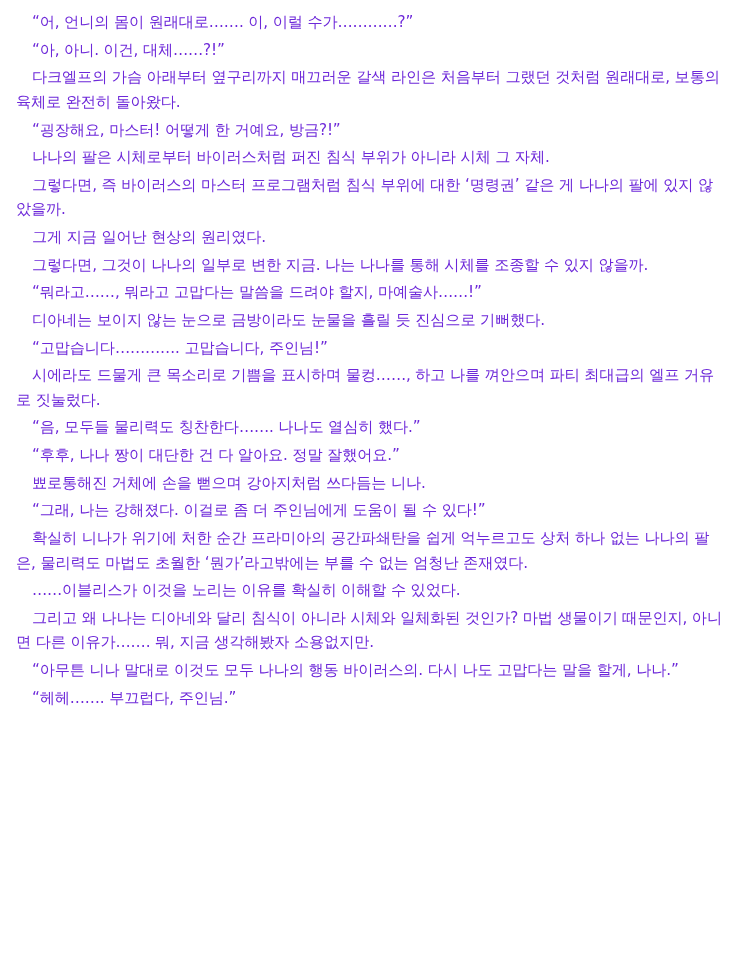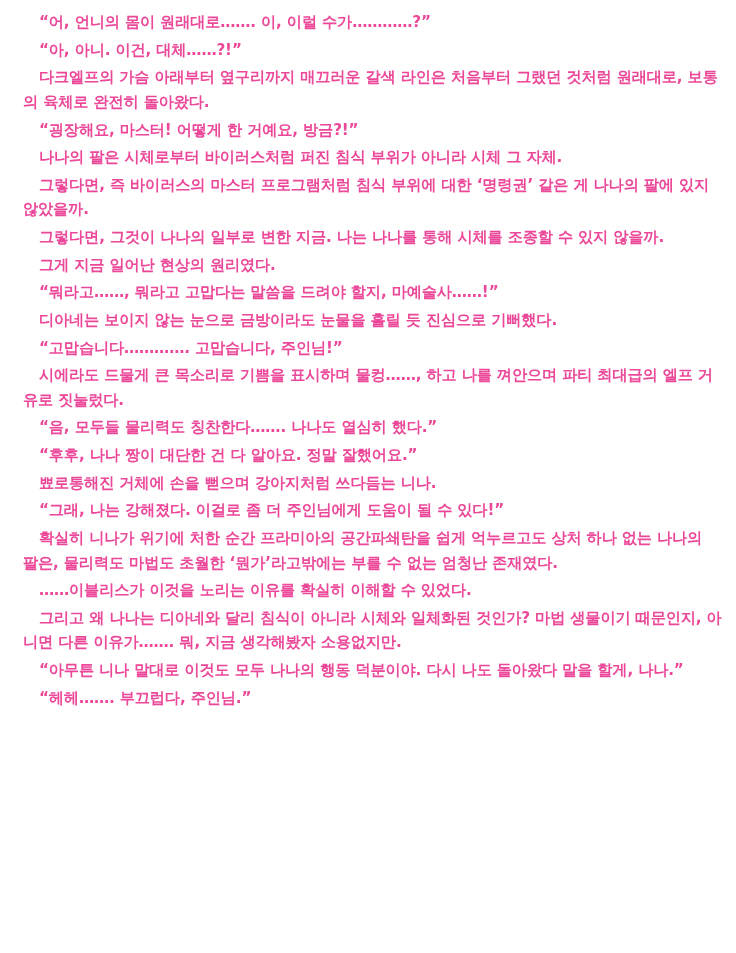--- a/index.html
+++ b/index.html
@@ -18,48 +18,47 @@
     box-sizing: border-box;
     width: 736px;
     height: 953px;
     padding: 10px 14px 10px 16px;
     background: #ffffff;
   }
   .para {
     font-size: 15.2px;
     line-height: 1.62;
     letter-spacing: -0.15px;
-    margin: 0 0 3px 7px;
+    margin: 0 0 3px 0;
     text-indent: 16px;
     word-break: break-all;
-    color: #ec4899;
-    font-weight: bold;
+    color: #6d28d9;
   }
   .para.quote {
     text-indent: 16px;
   }
 </style>
 </head>
 <body>
 
 <div id="page">
   <p class="para quote">“어, 언니의 몸이 원래대로……. 이, 이럴 수가…………?”</p>
   <p class="para quote">“아, 아니. 이건, 대체……?!”</p>
   <p class="para">다크엘프의 가슴 아래부터 옆구리까지 매끄러운 갈색 라인은 처음부터 그랬던 것처럼 원래대로, 보통의 육체로 완전히 돌아왔다.</p>
   <p class="para quote">“굉장해요, 마스터! 어떻게 한 거예요, 방금?!”</p>
   <p class="para">나나의 팔은 시체로부터 바이러스처럼 퍼진 침식 부위가 아니라 시체 그 자체.</p>
   <p class="para">그렇다면, 즉 바이러스의 마스터 프로그램처럼 침식 부위에 대한 ‘명령권’ 같은 게 나나의 팔에 있지 않았을까.</p>
+  <p class="para">그게 지금 일어난 현상의 원리였다.</p>
   <p class="para">그렇다면, 그것이 나나의 일부로 변한 지금. 나는 나나를 통해 시체를 조종할 수 있지 않을까.</p>
-  <p class="para">그게 지금 일어난 현상의 원리였다.</p>
   <p class="para quote">“뭐라고……, 뭐라고 고맙다는 말씀을 드려야 할지, 마예술사……!”</p>
   <p class="para">디아네는 보이지 않는 눈으로 금방이라도 눈물을 흘릴 듯 진심으로 기뻐했다.</p>
   <p class="para quote">“고맙습니다…………. 고맙습니다, 주인님!”</p>
   <p class="para">시에라도 드물게 큰 목소리로 기쁨을 표시하며 물컹……, 하고 나를 껴안으며 파티 최대급의 엘프 거유로 짓눌렀다.</p>
   <p class="para quote">“음, 모두들 물리력도 칭찬한다……. 나나도 열심히 했다.”</p>
   <p class="para quote">“후후, 나나 짱이 대단한 건 다 알아요. 정말 잘했어요.”</p>
   <p class="para">뾰로통해진 거체에 손을 뻗으며 강아지처럼 쓰다듬는 니나.</p>
   <p class="para quote">“그래, 나는 강해졌다. 이걸로 좀 더 주인님에게 도움이 될 수 있다!”</p>
   <p class="para">확실히 니나가 위기에 처한 순간 프라미아의 공간파쇄탄을 쉽게 억누르고도 상처 하나 없는 나나의 팔은, 물리력도 마법도 초월한 ‘뭔가’라고밖에는 부를 수 없는 엄청난 존재였다.</p>
   <p class="para">……이블리스가 이것을 노리는 이유를 확실히 이해할 수 있었다.</p>
   <p class="para">그리고 왜 나나는 디아네와 달리 침식이 아니라 시체와 일체화된 것인가? 마법 생물이기 때문인지, 아니면 다른 이유가……. 뭐, 지금 생각해봤자 소용없지만.</p>
-  <p class="para quote">“아무튼 니나 말대로 이것도 모두 나나의 행동 덕분이야. 다시 나도 돌아왔다 말을 할게, 나나.”</p>
+  <p class="para quote">“아무튼 니나 말대로 이것도 모두 나나의 행동 바이러스의. 다시 나도 고맙다는 말을 할게, 나나.”</p>
   <p class="para quote">“헤헤……. 부끄럽다, 주인님.”</p>
 </div>
 
 </body></html>

